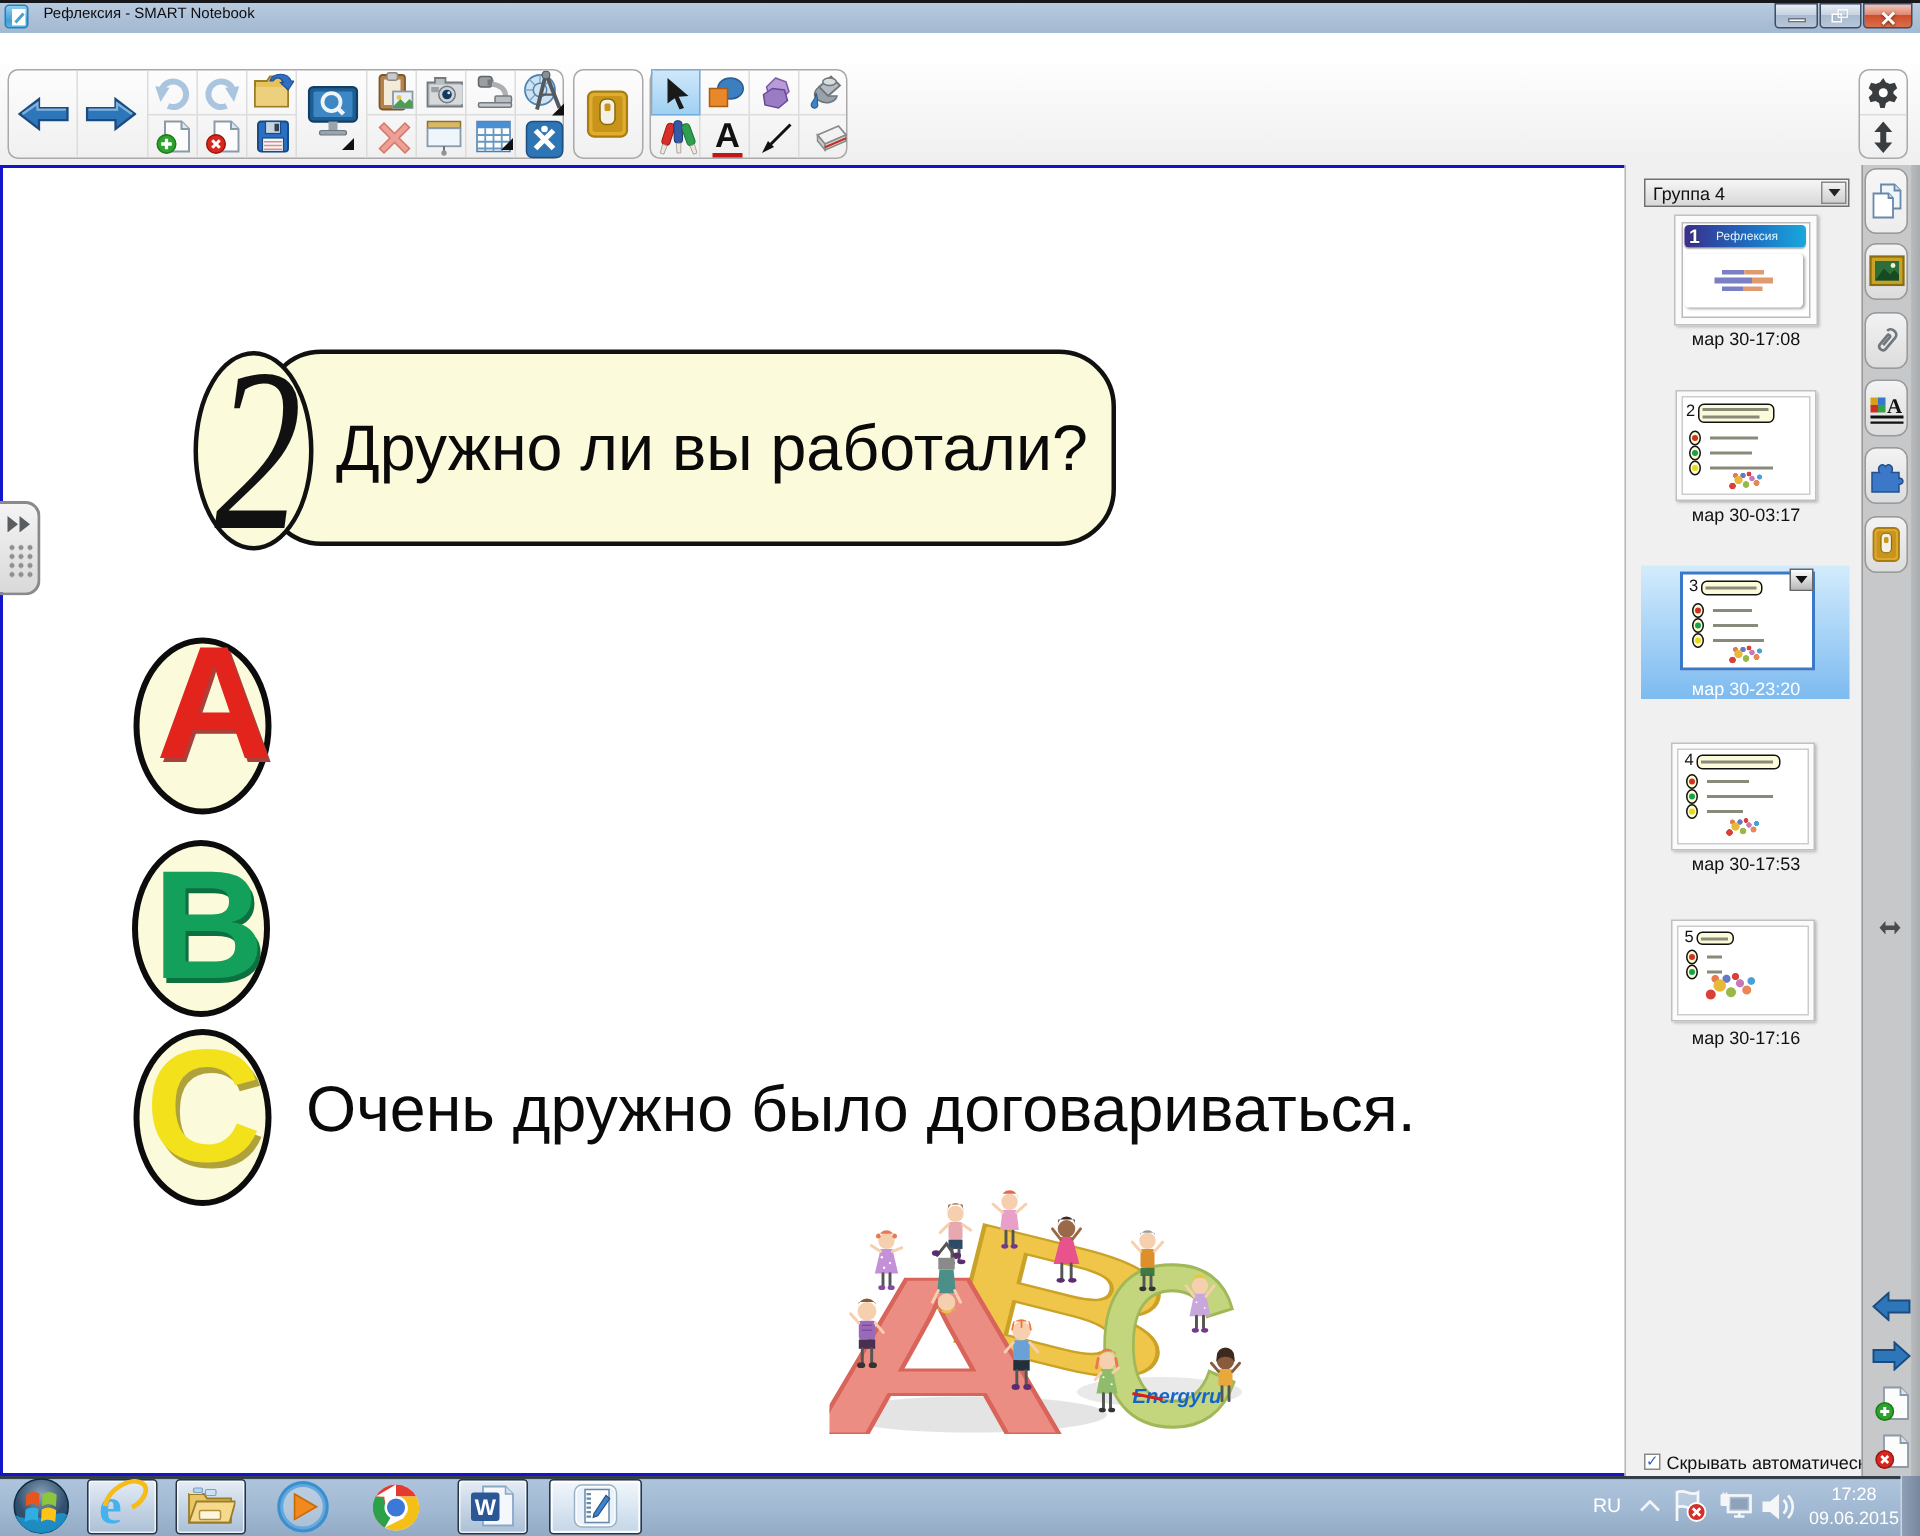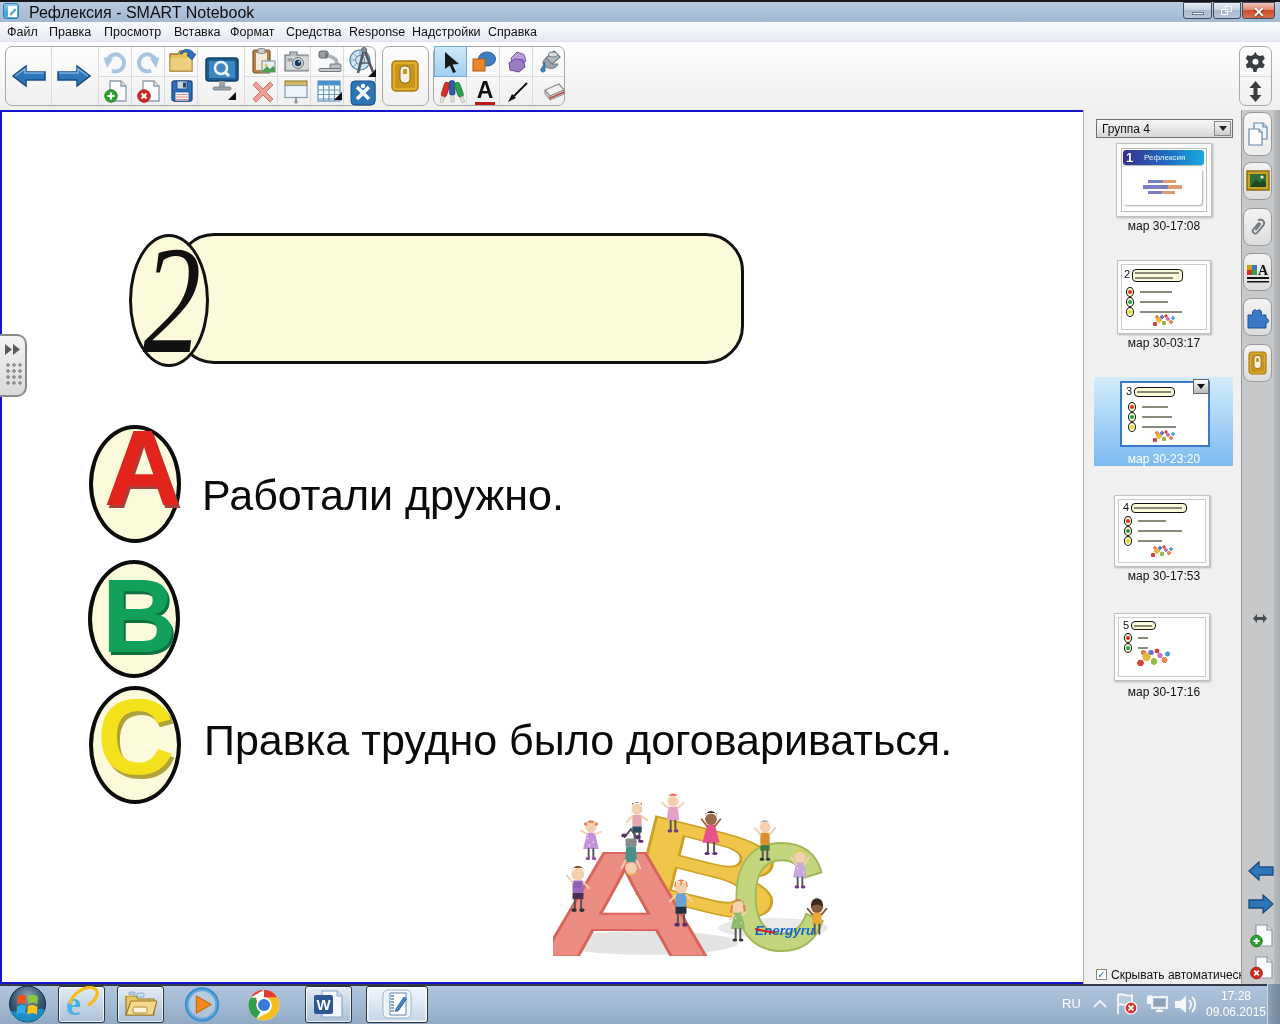--- a/index.html
+++ b/index.html
@@ -4,21 +4,21 @@
 *{margin:0;padding:0;box-sizing:border-box}
 html,body{width:1280px;height:1024px;overflow:hidden;font-family:"Liberation Sans",sans-serif}
 #screen{position:relative;width:1280px;height:1024px;background:#fff}
 .abs{position:absolute}
 
 #topline{left:0;top:0;width:1280px;height:2px;background:#16181c}
 #titlebar{left:0;top:2px;width:1280px;height:20px;background:linear-gradient(#b8cbdf,#aabfd6 60%,#a3b9d1)}
 #winicon{left:3px;top:3px;width:16px;height:16px;border-radius:3px;background:linear-gradient(#8ecdf0,#3d9fd6 70%,#5ab4e4);border:1px solid #2d7fb0}
 #winicon .pg{position:absolute;left:4px;top:2px;width:9px;height:11px;background:#fff}
 #winicon .pn{position:absolute;left:5px;top:7px;width:8px;height:2px;background:#4aa0d0;transform:rotate(-48deg)}
-#title-text{left:29px;top:4px;font-size:16px;color:#0d0d12}
+#title-text{left:29px;top:4px;font-size:10px;color:#0d0d12}
 .capbtn{top:2px;height:17px;border:1px solid #3e4d63;border-radius:0 0 3px 3px;background:linear-gradient(#e8eef5,#c6d3e2 45%,#a9bacf 46%,#b7c6d8)}
 #btn-min{left:1183px;width:29px}
 #btn-max{left:1213px;width:28px}
 #btn-close{left:1242px;width:33px;background:linear-gradient(#f0c6bb,#e08a70 45%,#cf4c28 46%,#d86f4e)}
 #btn-min .g{position:absolute;left:8px;top:9px;width:12px;height:3px;background:#fff;border:1px solid #6a7687}
 #btn-max .g{position:absolute;left:7px;top:6px;width:7px;height:6px;background:transparent;border:1.8px solid #fff;box-shadow:inset 0 0 1px #8a96a8}
 #btn-close .g{position:absolute;left:10px;top:1px;color:#fff;font-weight:bold;font-size:14px;text-shadow:0 1px 2px #6a2008}
 
 #menubar{left:0;top:22px;width:1280px;height:20px;background:linear-gradient(#fafbfd,#eef1f7 55%,#e4e9f2);border-bottom:1px solid #e0e4ea;font-size:12.5px;color:#111}
 .mitem{position:absolute;top:3px}
@@ -94,31 +94,20 @@
       <div class="g"></div>
     </div>
   <div class="abs capbtn" id="btn-max">
       <div class="g"></div>
       <div class="g" style="left:11px;top:3px;opacity:.85"></div>
     </div>
   <div class="abs capbtn" id="btn-close">
       <div class="g">✕</div>
     </div>
 
-  <div class="abs" id="menubar">
-    <span class="mitem" style="left:7px">Файл</span>
-    <span class="mitem" style="left:49px">Правка</span>
-    <span class="mitem" style="left:104px">Просмотр</span>
-    <span class="mitem" style="left:174px">Вставка</span>
-    <span class="mitem" style="left:230px">Формат</span>
-    <span class="mitem" style="left:286px">Средства</span>
-    <span class="mitem" style="left:349px">Response</span>
-    <span class="mitem" style="left:412px">Надстройки</span>
-    <span class="mitem" style="left:488px">Справка</span>
-  </div>
 
   <div class="abs" id="toolbar">
     <div class="tgroup" style="left:5px;width:371px" id="tg1"></div>
     <div class="tgroup" style="left:382px;width:47px" id="tg2"></div>
     <div class="tgroup" style="left:433px;width:132px" id="tg3"></div>
     <div class="tgroup" style="left:1239px;width:33px" id="tg4"></div>
   </div>
 
   <div class="abs cdiv" style="left:51px"></div>
   <div class="abs cdiv" style="left:98px"></div>
@@ -305,31 +294,31 @@
   <div class="abs" id="lefttab">
       <svg style="position:absolute;left:4px;top:8px" width="18" height="11" viewBox="0 0 18 11">
         <path d="M1 0 L8 5.5 L1 11 Z M9 0 L16 5.5 L9 11 Z" fill="#5a5d60"></path>
       </svg>
       <div class="dots"></div>
     </div>
 
   <div class="abs" id="banner"></div>
   <div class="abs" id="banner-oval"></div>
   <div class="abs" id="digit2">2</div>
+  <div class="abs" id="banner-text">Дружно ли вы работали?</div>
 
   <div class="opt-oval" style="left:89px;top:425px"></div>
   <div class="big-letter" style="left:104px;top:420px;font-size:107px;color:#e3241d;text-shadow:2px 3px 0 #a8403c">A</div>
-  <div class="opt-text" style="left:202px;top:471px">Работали дружно.</div>
 
   <div class="opt-oval" style="left:88px;top:560px"></div>
   <div class="big-letter" style="left:102px;top:568px;font-size:103px;color:#13a05a;text-shadow:2px 3px 0 #0d7040">B</div>
 
   <div class="opt-oval" style="left:89px;top:686px"></div>
   <div class="big-letter" style="left:97px;top:689px;font-size:107px;color:#f3e11c;text-shadow:3px 4px 0 #b0a23a">C</div>
-  <div class="opt-text" style="left:204px;top:716px">Правка трудно было договариваться.</div>
+  <div class="opt-text" style="left:204px;top:716px">Очень дружно было договариваться.</div>
 
   <svg class="abs" style="left:553px;top:793px" width="278" height="163" viewBox="0 0 278 163">
     <ellipse cx="95" cy="150" rx="90" ry="12" fill="#d8d8d8" opacity="0.7"></ellipse>
     <ellipse cx="220" cy="135" rx="55" ry="10" fill="#e0e0e0" opacity="0.7"></ellipse>
     <text font-size="150" transform="translate(70,98) rotate(14) scale(1.45,0.78)" font-family="Liberation Sans,sans-serif" font-weight="bold" fill="#f0c64a" stroke="#caa227" stroke-width="2">B</text>
     <text font-size="150" transform="translate(-16,163) scale(1.62,1.0)" font-family="Liberation Sans,sans-serif" font-weight="bold" fill="#ec8d84" stroke="#d8645a" stroke-width="2">A</text>
     <text font-size="150" transform="translate(178,157) scale(0.88,1.02)" font-family="Liberation Sans,sans-serif" font-weight="bold" fill="#c3d67e" stroke="#a0b858" stroke-width="2">C</text>
 
     <g stroke-linecap="round">
 

